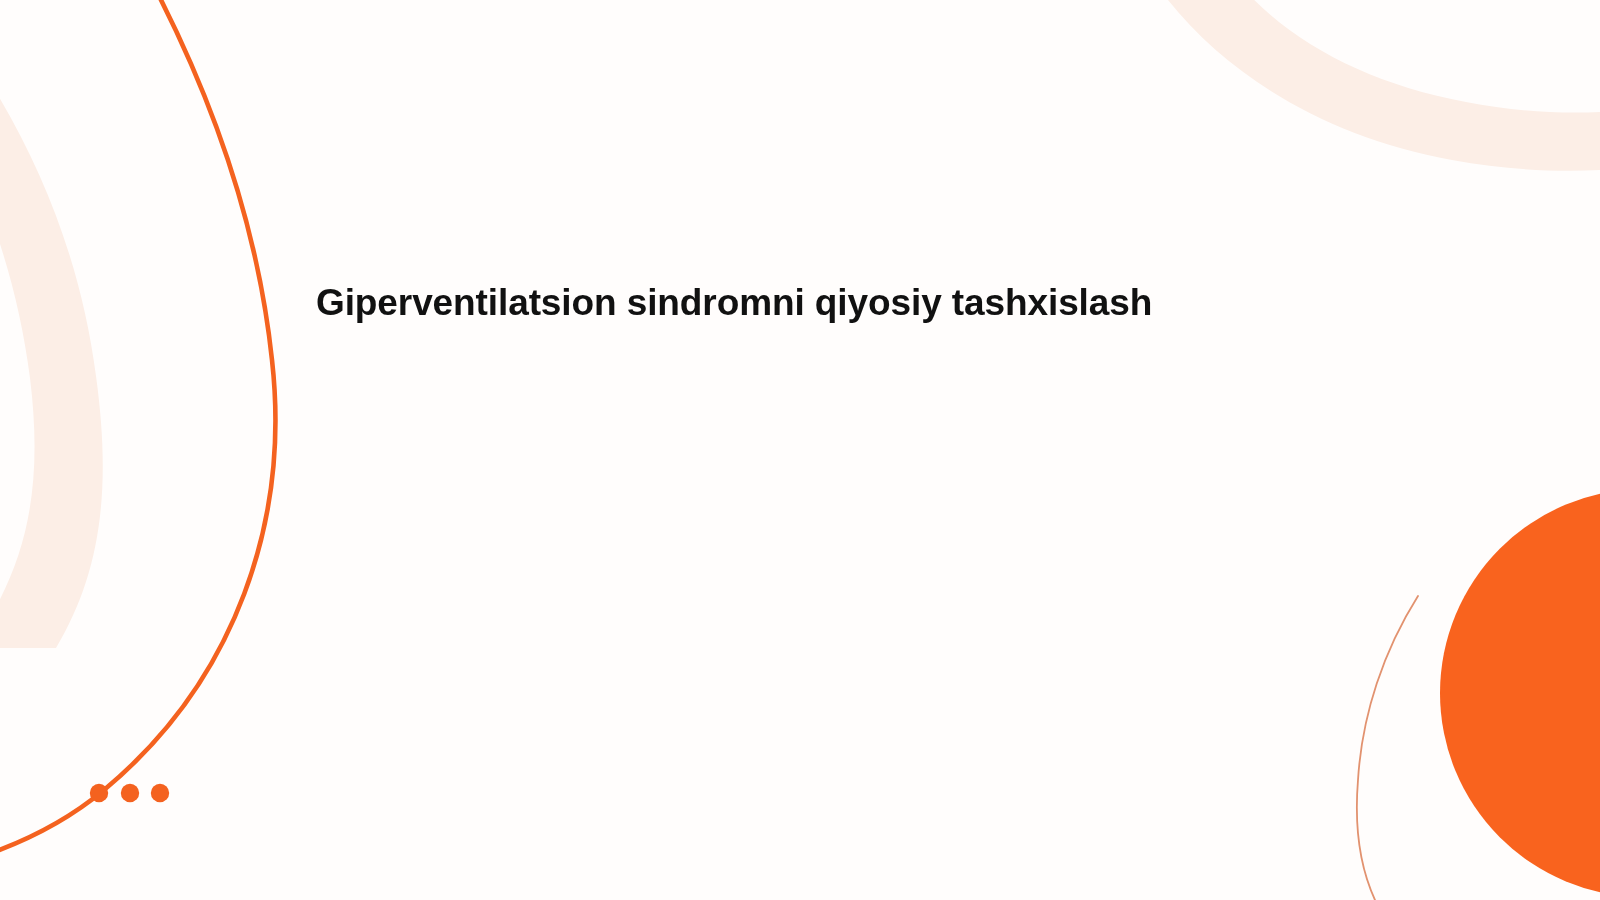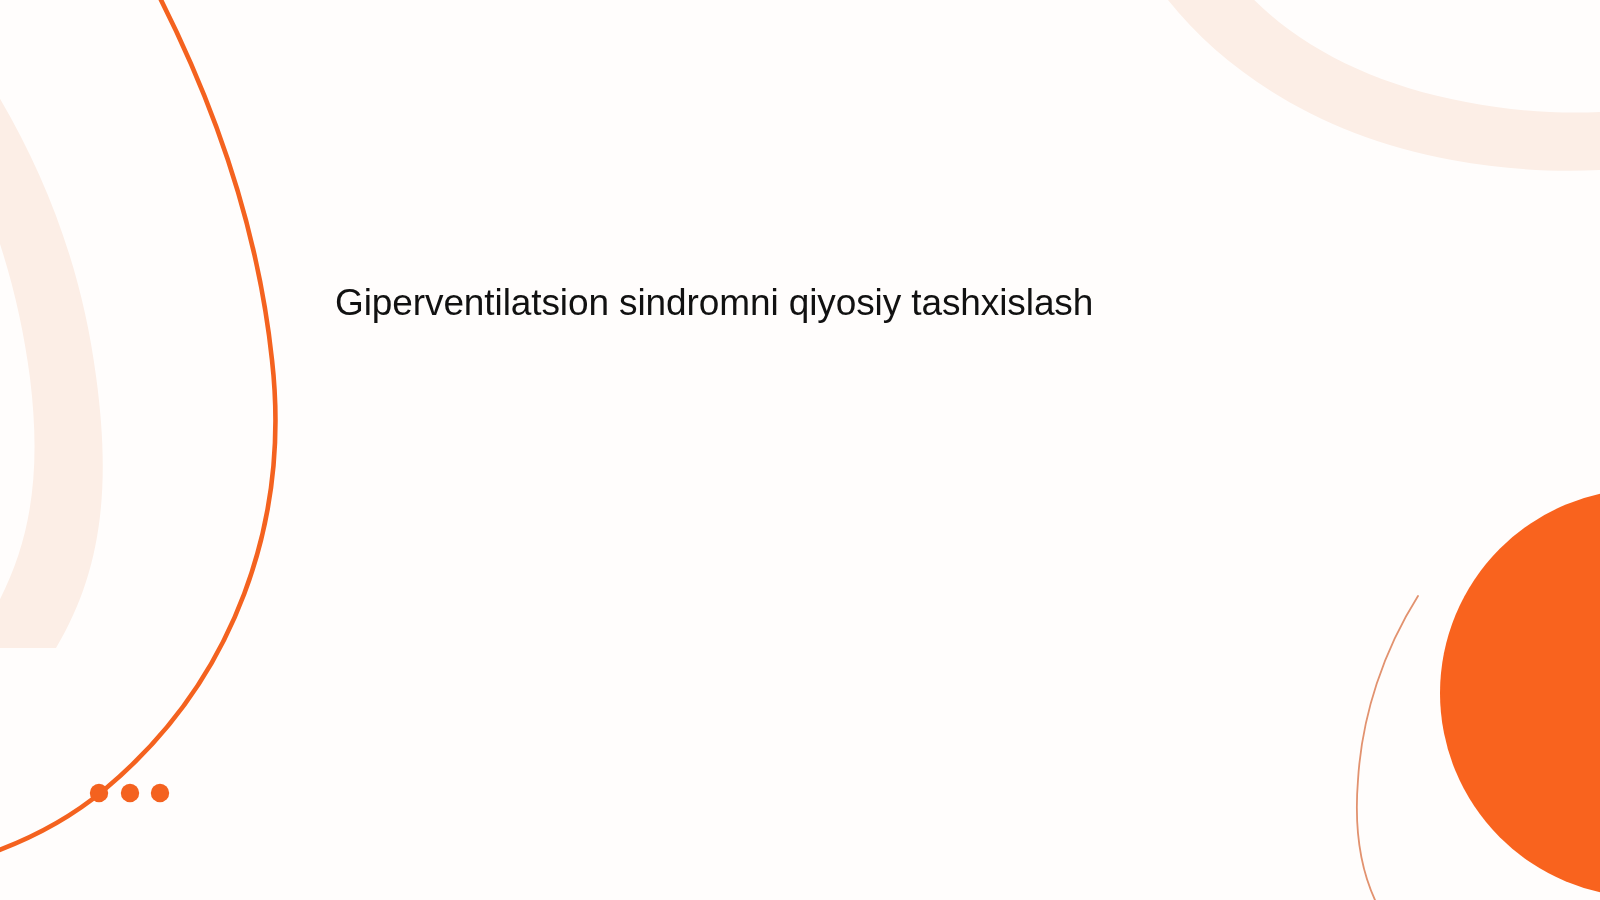--- a/index.html
+++ b/index.html
@@ -23,25 +23,25 @@
     width:1600px; height:900px;
     pointer-events:none;
   }
   #title-layer {
     position:absolute;
     left:0; top:0;
     width:1600px; height:900px;
   }
   .slide-title {
     position:absolute;
-    left:335px;
+    left:316px;
     top:279px;
     width:1000px;
     font-family:"Liberation Sans", sans-serif;
-    font-weight:400;
+    font-weight:700;
     font-size:37px;
     line-height:48px;
     letter-spacing:-0.1px;
     color:#111111;
     white-space:nowrap;
   }
 </style>
 </head>
 <body>
 

